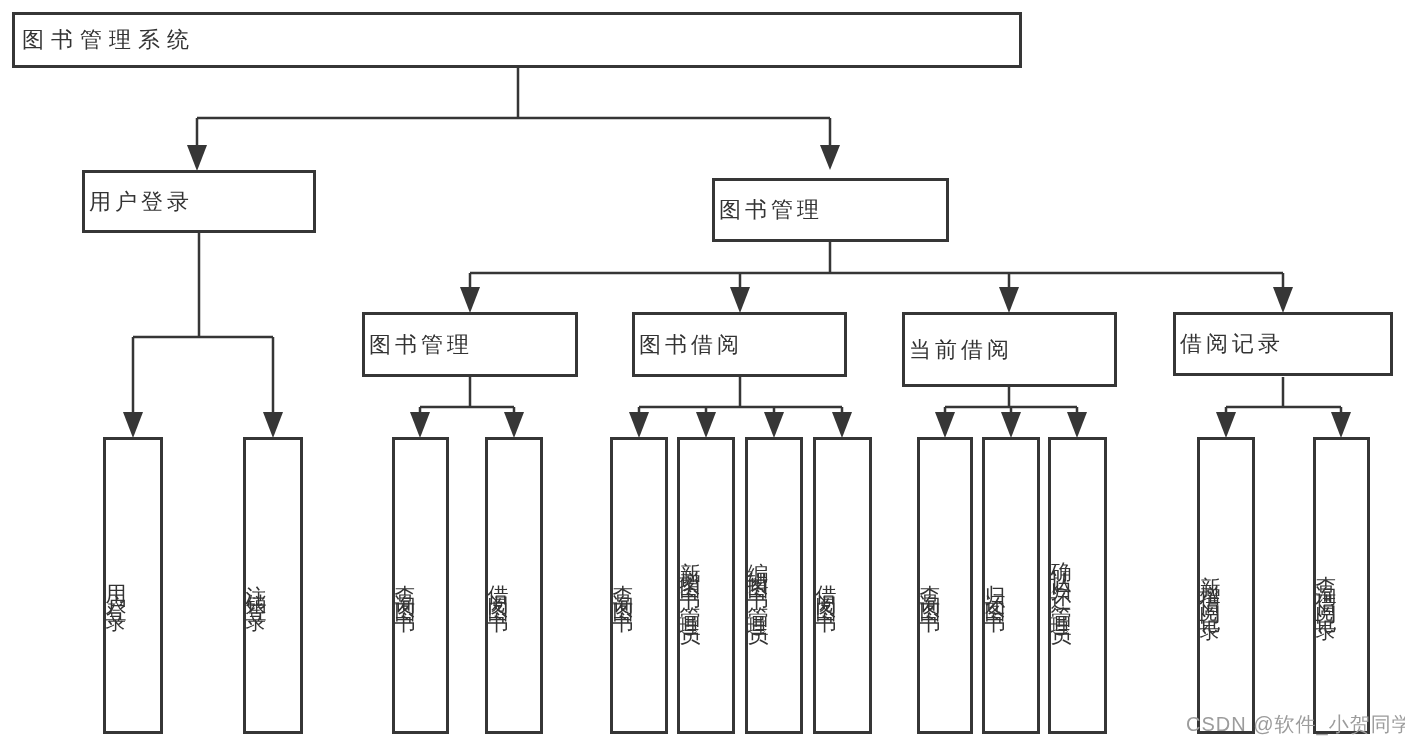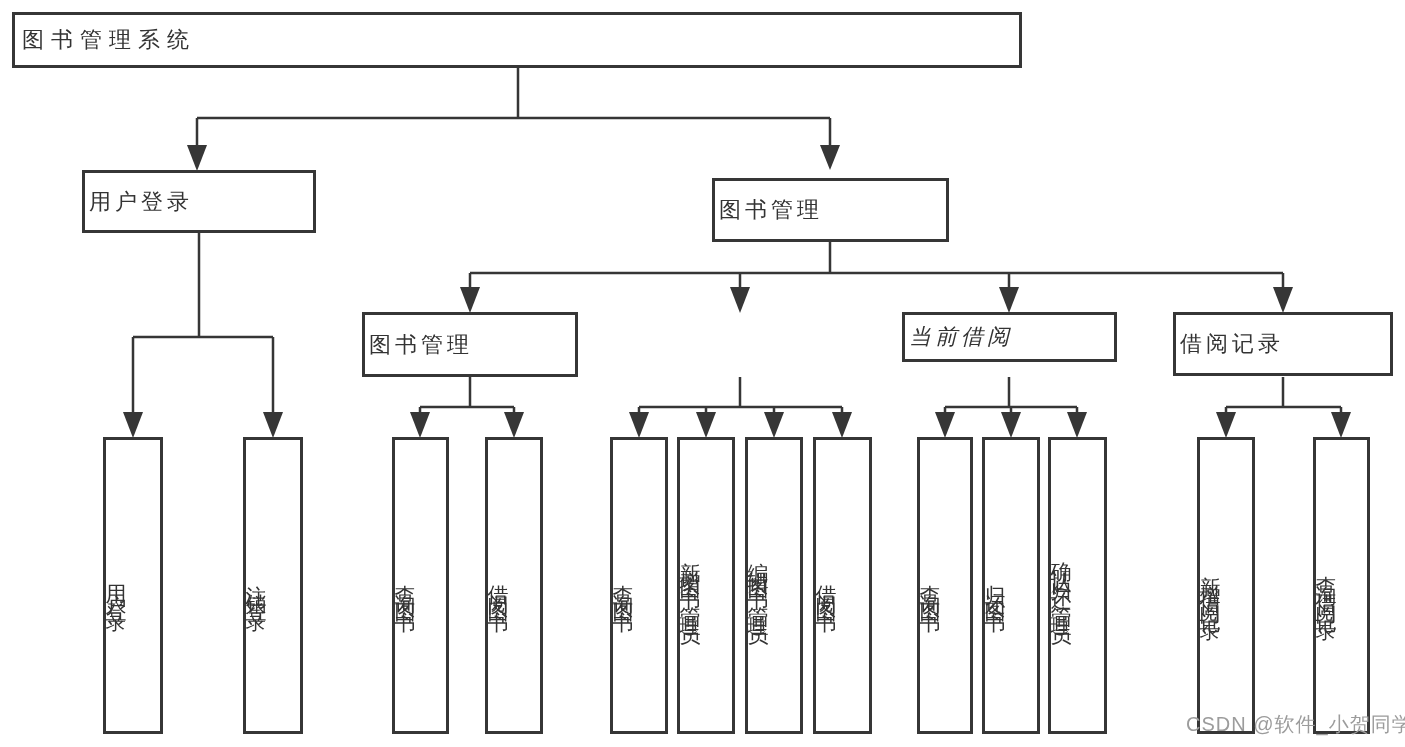--- a/index.html
+++ b/index.html
@@ -104,21 +104,24 @@
   <div class="box hbox" style="left:82px; top:170px; width:234px; height:63px;">
     <span>用户登录</span>
   </div>
   <div class="box hbox" style="left:712px; top:178px; width:237px; height:64px;">
     <span>图书管理</span>
   </div>
 
   <div class="box hbox" style="left:362px; top:312px; width:216px; height:65px;">
     <span>图书管理</span>
   </div>
-  <div class="box hbox" style="left:902px; top:312px; width:215px; height:50px;font-style:italic;">
+  <div class="box hbox" style="left:632px; top:312px; width:215px; height:65px;">
+    <span>图书借阅</span>
+  </div>
+  <div class="box hbox" style="left:902px; top:312px; width:215px; height:75px;">
     <span>当前借阅</span>
   </div>
   <div class="box hbox" style="left:1173px; top:312px; width:220px; height:64px;">
     <span>借阅记录</span>
   </div>
 
   <div class="box vbox" style="left:103px; top:437px; width:60px; height:297px;">
     <span>用户登录</span>
   </div>
   <div class="box vbox" style="left:243px; top:437px; width:60px; height:297px;">

